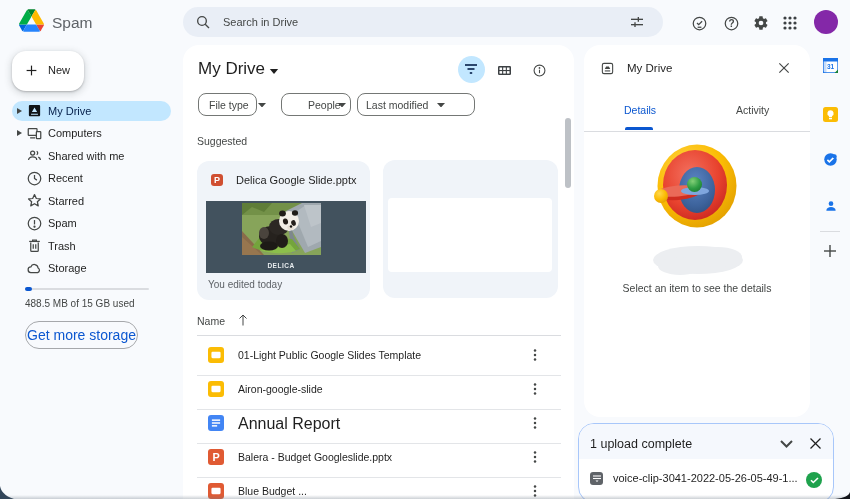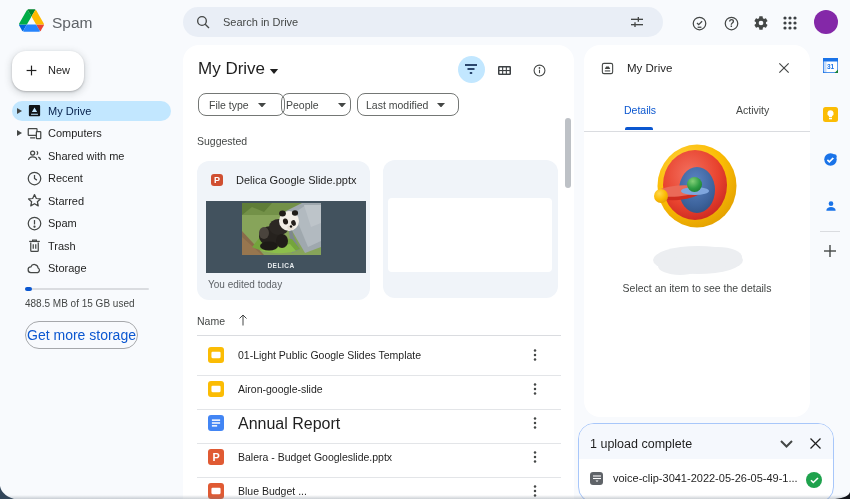--- a/index.html
+++ b/index.html
@@ -156,29 +156,29 @@
   <rect x="1.5" y="5.1" width="2.6" height="2.5" fill="#fff"></rect>
     <rect x="5.2" y="5.1" width="2.6" height="2.5" fill="#fff"></rect>
     <rect x="8.9" y="5.1" width="2.6" height="2.5" fill="#fff"></rect>
 </svg>
 <svg class="abs" style="left:533px;top:64px" width="13" height="13" viewBox="0 0 24 24" fill="none" stroke="#444746" stroke-width="2">
   <circle cx="12" cy="12" r="10"></circle>
     <line x1="12" y1="10.5" x2="12" y2="17"></line>
     <circle cx="12" cy="7.2" r="0.6" fill="#444746"></circle>
 </svg>
 
-<div class="abs" style="left:198px;top:93px;width:87px;height:23px;border-radius:8px;border:1px solid #747775;font-size:10.5px;color:#444746;line-height:22px;padding-left:10px;">File type</div>
+<div class="abs" style="left:198px;top:93px;width:59px;height:23px;border-radius:8px;border:1px solid #747775;font-size:10.5px;color:#444746;line-height:22px;padding-left:10px;">File type</div>
 <svg class="abs" style="left:258px;top:102.5px" width="8" height="4.5" viewBox="0 0 9 5" fill="#444746">
     <path d="M0 0h9L4.5 5z"></path>
   </svg>
-<div class="abs" style="left:281px;top:93px;width:70px;height:23px;border-radius:8px;border:1px solid #747775;font-size:10.5px;color:#444746;line-height:22px;padding-left:4px;">People</div>
+<div class="abs" style="left:281px;top:93px;width:70px;height:23px;border-radius:8px;border:1px solid #747775;font-size:10.5px;color:#444746;line-height:22px;padding-left:26px;">People</div>
 <svg class="abs" style="left:338px;top:102.5px" width="8" height="4.5" viewBox="0 0 9 5" fill="#444746">
     <path d="M0 0h9L4.5 5z"></path>
   </svg>
-<div class="abs" style="left:357px;top:93px;width:102px;height:23px;border-radius:8px;border:1px solid #747775;font-size:10.5px;color:#444746;line-height:22px;padding-left:8px;">Last modified</div>
+<div class="abs" style="left:357px;top:93px;width:118px;height:23px;border-radius:8px;border:1px solid #747775;font-size:10.5px;color:#444746;line-height:22px;padding-left:8px;">Last modified</div>
 <svg class="abs" style="left:437px;top:102.5px" width="8" height="4.5" viewBox="0 0 9 5" fill="#444746">
     <path d="M0 0h9L4.5 5z"></path>
   </svg>
 
 <div class="abs" style="left:197px;top:136px;font-size:10.5px;line-height:11px;color:#444746;">Suggested</div>
 
 <div class="abs" style="left:197px;top:161px;width:173px;height:139px;border-radius:12px;background:#f0f4f9;"></div>
 <div class="abs" style="left:211px;top:174px;width:12px;height:12px;border-radius:3px;background:#d04f31;color:#fff;font-size:9px;font-weight:700;text-align:center;line-height:12px;">P</div>
 <div class="abs" style="left:236px;top:175px;font-size:11px;line-height:11px;font-weight:500;color:#1f1f1f;">Delica Google Slide.pptx</div>
 <div class="abs" style="left:206px;top:201px;width:160px;height:72px;background:#42525e;"></div>

